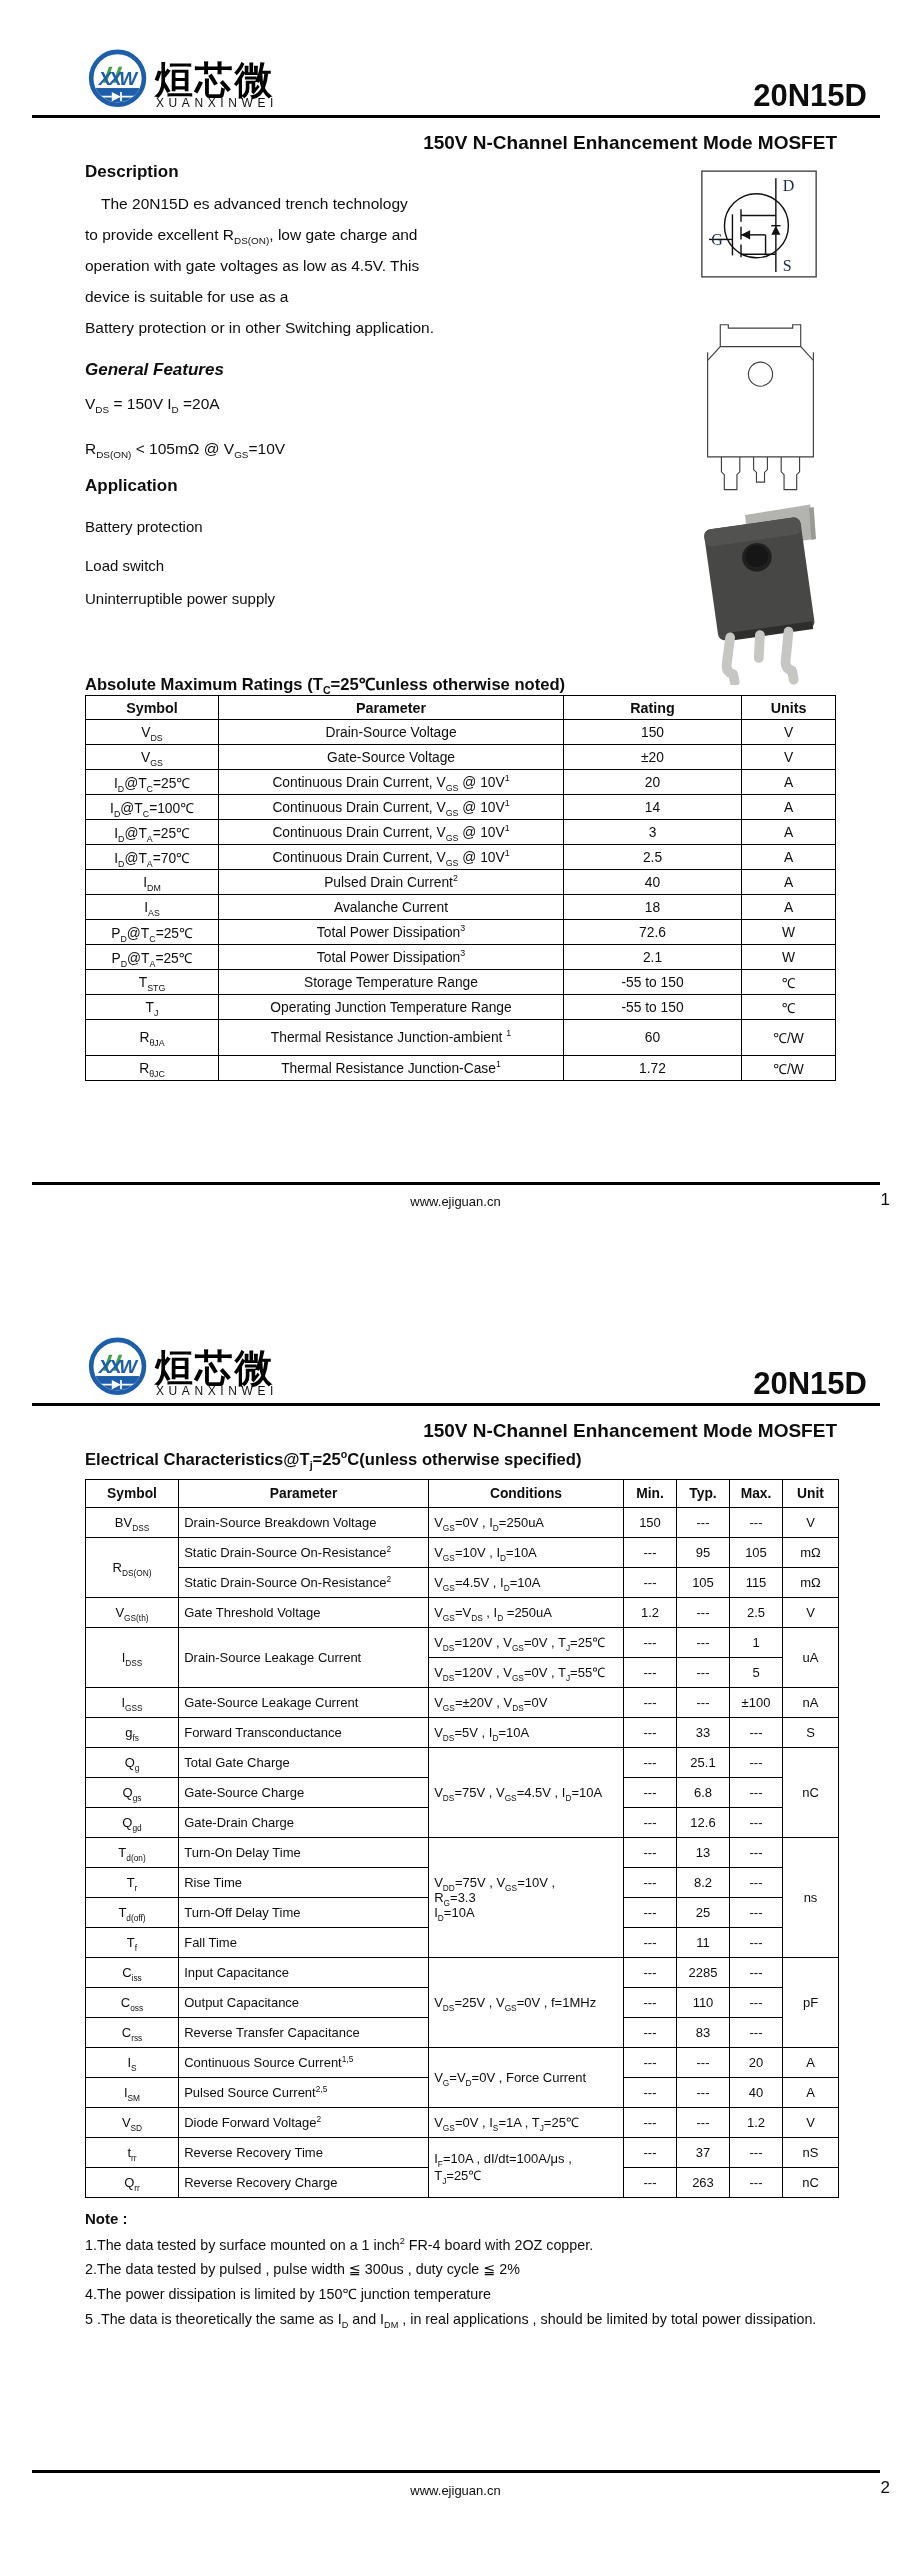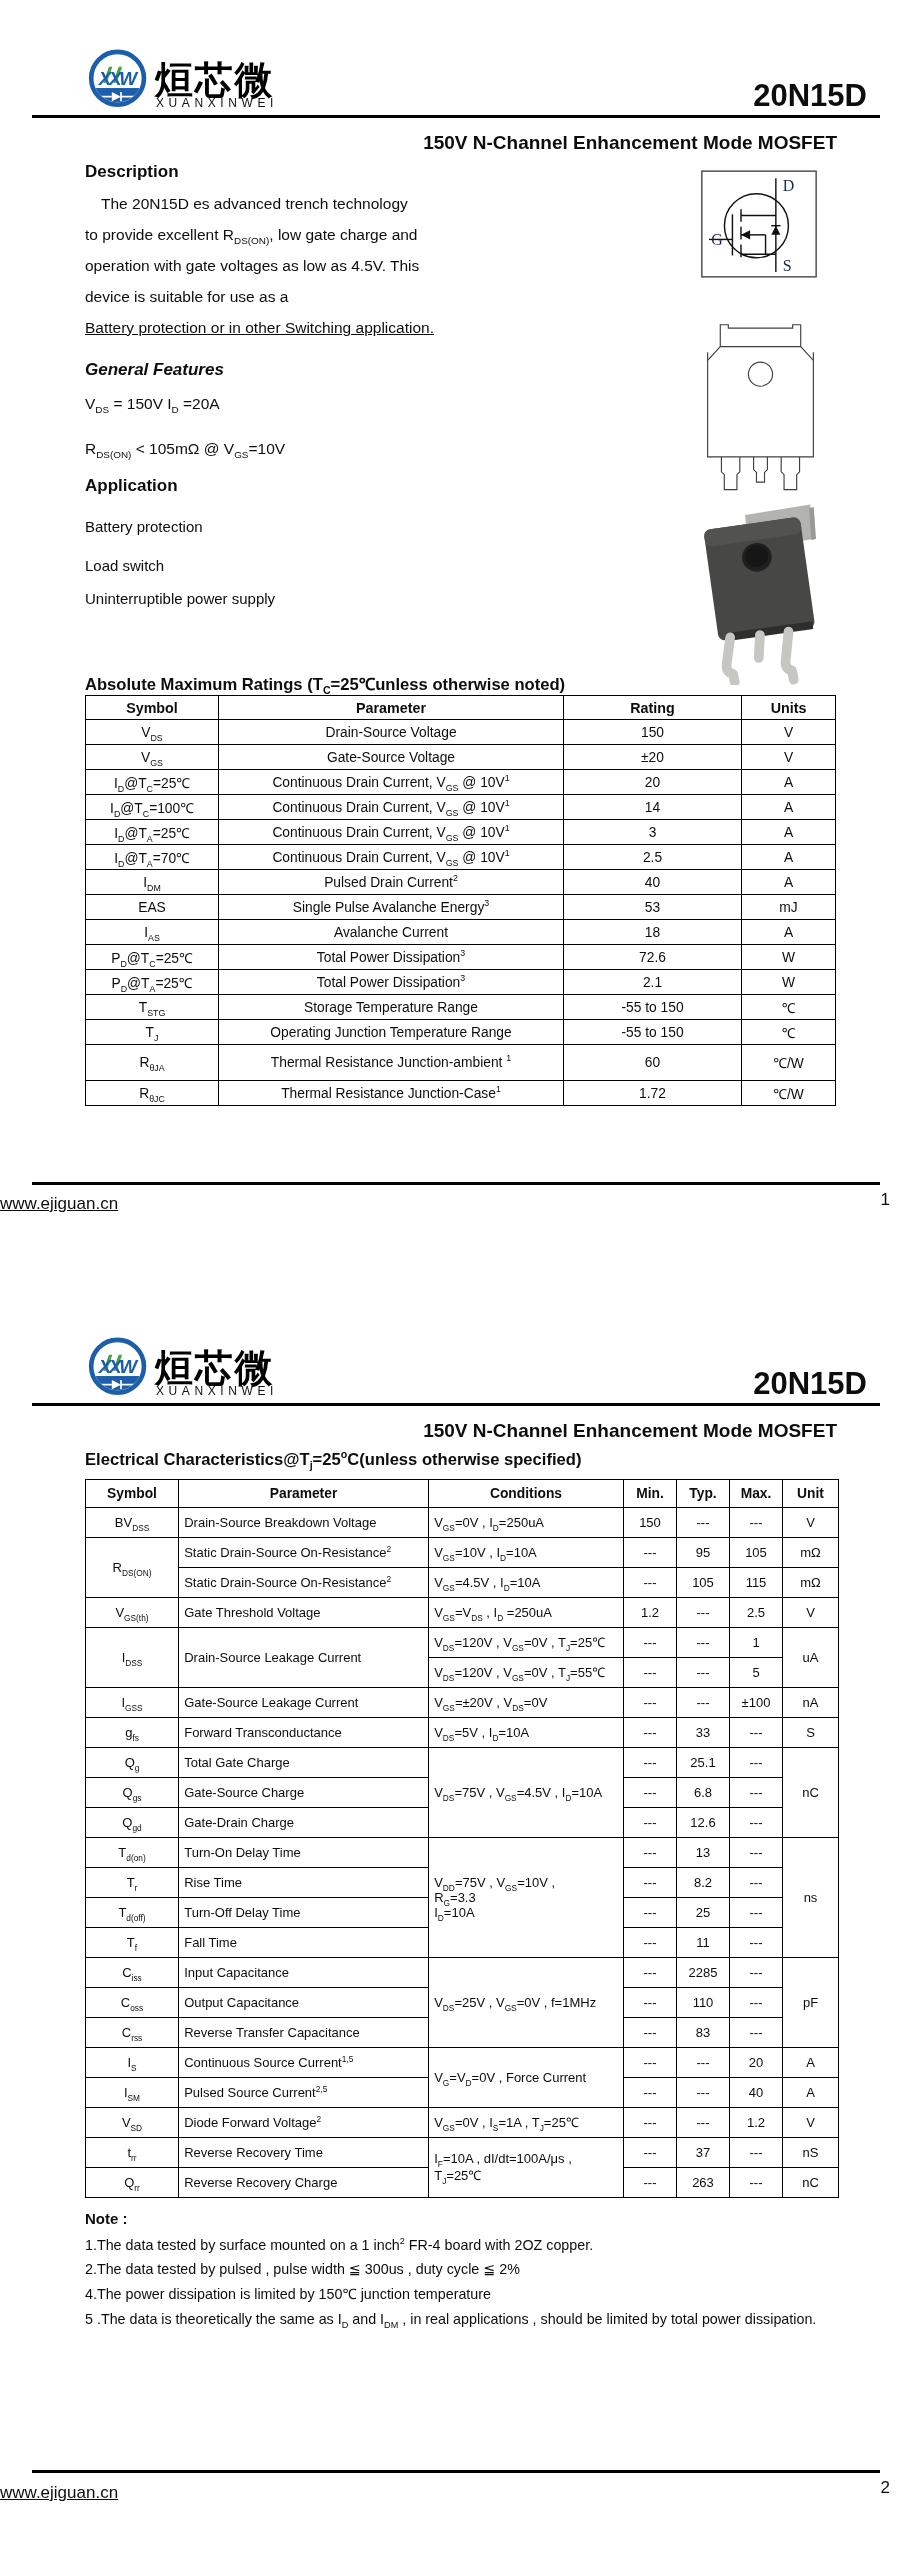--- a/index.html
+++ b/index.html
@@ -17,21 +17,21 @@
   .tbl-h{font-size:16.6px;font-weight:bold;}
   .body-line{font-size:15.5px;white-space:nowrap;}
   .app-line{font-size:15px;white-space:nowrap;}
   .t1,.t2{border-collapse:collapse;table-layout:fixed;border:1.7px solid #000;}
   .t1 td,.t2 td{border:1.1px solid #000;vertical-align:middle;overflow:hidden;}
   .t1 td{text-align:center;font-size:13.8px;padding:0 2.3px;}
   .t1 tr.head td{font-weight:bold;font-size:14.3px;}
   .t2 td{text-align:center;font-size:13px;padding:0 2.3px;}
   .t2 td.l{text-align:left;padding-left:5.2px;}
   .t2 tr.head td{font-weight:bold;font-size:13.8px;text-align:center;}
-  .footer-url{font-size:17px;width:911px;text-decoration:underline;}
+  .footer-url{font-size:13px;text-align:center;width:911px;}
   .footer-page{font-size:17px;text-align:right;width:34px;}
   .notes{width:797px;font-size:14.3px;line-height:1.72;}
   .note-h{font-size:15px;font-weight:bold;margin-bottom:1.1px;}
   .note-item{margin:0;}
 </style>
 </head>
 <body>
 
 <div class="canvas">
 
@@ -61,21 +61,21 @@
     <div class="abs brand-en" style="left:156px;top:96px;">XUANXINWEI</div>
     <div class="abs part-number" style="left:574px;top:78px;width:293px;">20N15D</div>
     <div class="abs rule" style="left:32px;top:115px;width:848px;height:3.4px;"></div>
     <div class="abs subtitle" style="left:344px;top:132px;width:493px;">150V N-Channel Enhancement Mode MOSFET</div>
 
     <div class="abs sec-h" style="left:85px;top:162px;">Description</div>
     <div class="abs body-line" style="left:101px;top:195px;">The  20N15D es advanced trench technology</div>
     <div class="abs body-line" style="left:85px;top:226px;">to provide excellent R<sub>DS(ON)</sub>, low gate charge and</div>
     <div class="abs body-line" style="left:85px;top:257px;">operation with gate voltages as low as 4.5V. This</div>
     <div class="abs body-line" style="left:85px;top:288px;">device is suitable for use as a</div>
-    <div class="abs body-line" style="left:85px;top:319px;text-decoration:underline;">Battery protection or in other Switching application.</div>
+    <div class="abs body-line" style="left:85px;top:319px;">Battery protection or in other Switching application.</div>
 
     <div class="abs sec-h" style="left:85px;top:360px;font-style:italic;">General Features</div>
     <div class="abs body-line" style="left:85px;top:395px;">V<sub>DS</sub> = 150V  I<sub>D</sub> =20A</div>
     <div class="abs body-line" style="left:85px;top:440px;">R<sub>DS(ON)</sub> &lt; 105mΩ @ V<sub>GS</sub>=10V</div>
 
     <div class="abs sec-h" style="left:85px;top:476px;">Application</div>
     <div class="abs app-line" style="left:85px;top:518px;">Battery protection</div>
     <div class="abs app-line" style="left:85px;top:557px;">Load switch</div>
     <div class="abs app-line" style="left:85px;top:590px;">Uninterruptible power supply</div>
 
@@ -182,26 +182,20 @@
             <td>I<sub>D</sub>@T<sub>A</sub>=70℃</td>
             <td>Continuous Drain Current, V<sub>GS</sub> @ 10V<sup>1</sup></td>
             <td>2.5</td>
             <td>A</td>
           </tr>
       <tr style="height:25px">
             <td>I<sub>DM</sub></td>
             <td>Pulsed Drain Current<sup>2</sup></td>
             <td>40</td>
             <td>A</td>
-          </tr>
-      <tr style="height:25px">
-            <td>EAS</td>
-            <td>Single Pulse Avalanche Energy<sup>3</sup></td>
-            <td>53</td>
-            <td>mJ</td>
           </tr>
       <tr style="height:25px">
             <td>I<sub>AS</sub></td>
             <td>Avalanche Current</td>
             <td>18</td>
             <td>A</td>
           </tr>
       <tr style="height:25px">
             <td>P<sub>D</sub>@T<sub>C</sub>=25℃</td>
             <td>Total Power Dissipation<sup>3</sup></td>

